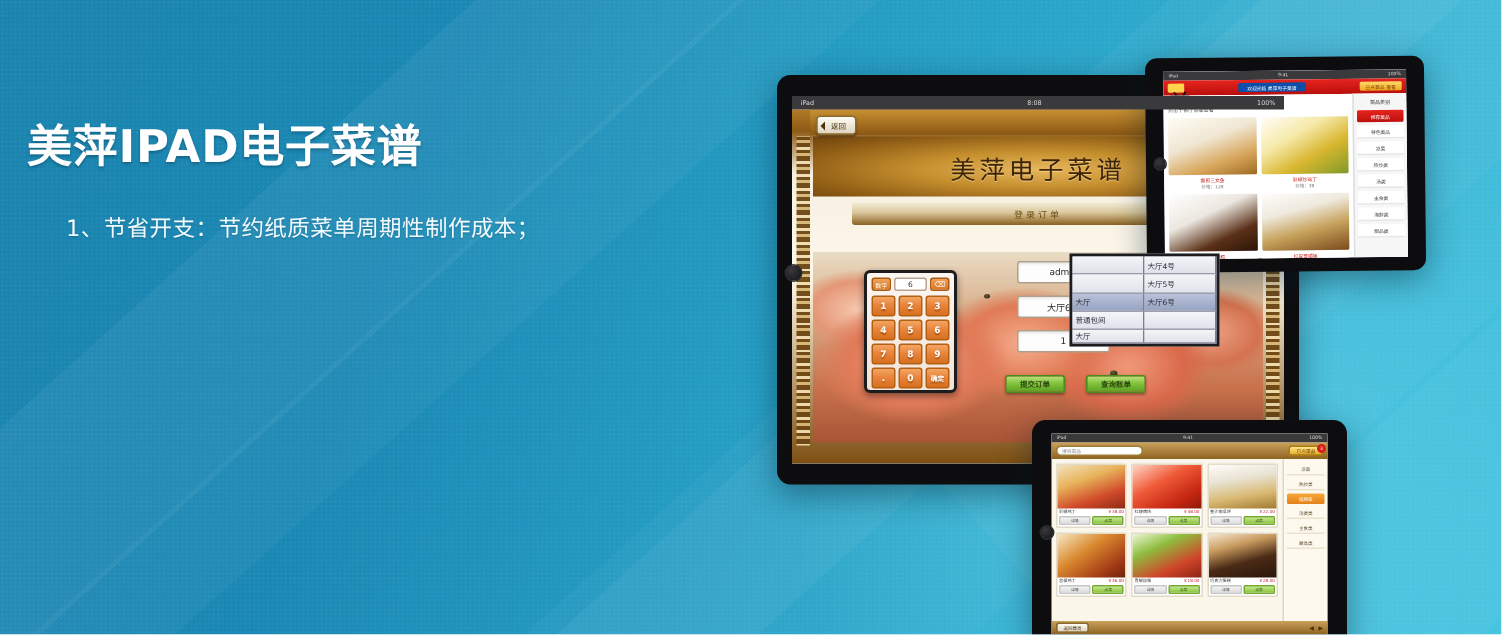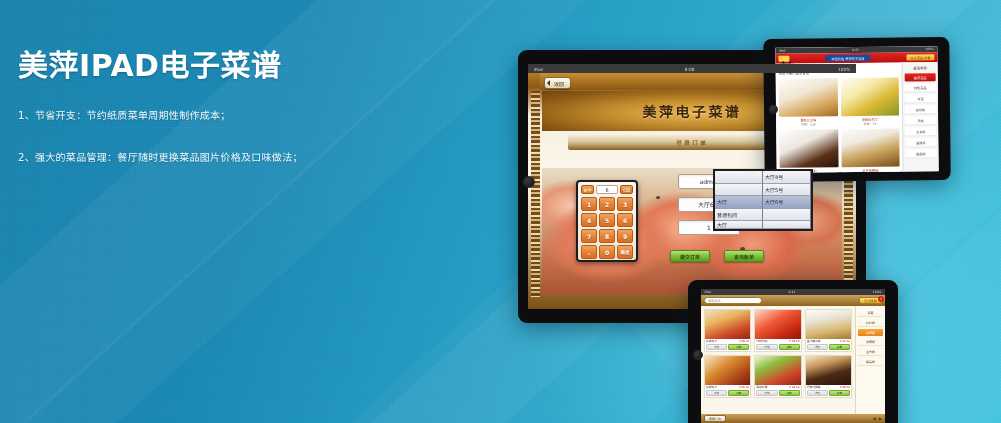--- a/index.html
+++ b/index.html
@@ -41,34 +41,35 @@
   
   #glow {
     position: absolute; right: -120px; bottom: -160px;
     width: 620px; height: 520px; border-radius: 50%;
     background: radial-gradient(circle, rgba(120,225,245,0.40) 0%, rgba(120,225,245,0) 70%);
     pointer-events: none;
   }
 
   
   #copy {
-    position: absolute; left: 18px; top: 49px;
+    position: absolute; left: 18px; top: 82px;
     width: 430px; z-index: 20;
   }
   #headline {
     font-size: 30px; font-weight: bold; color: #ffffff;
     letter-spacing: 0.5px; line-height: 1.1;
     text-shadow: 0 1px 2px rgba(0,40,60,0.35);
     margin-bottom: 26px;
   }
   .bullet {
-    font-size: 10px; color: #f2fbff; line-height: 1.5;
+    font-size: 15px; color: #f2fbff; line-height: 1.5;
     margin-bottom: 27px; letter-spacing: 0.3px;
     text-shadow: 0 1px 1px rgba(0,40,60,0.25);
     white-space: nowrap;
+    margin-left: 26px;
   }
 
   
   .tablet { position: absolute; background: #0d0d0f; box-shadow: 0 6px 22px rgba(0,30,45,0.45); }
   .tablet .screen { position: absolute; overflow: hidden; background: #fff; }
   .home-btn {
     position: absolute; border-radius: 50%;
     background: radial-gradient(circle at 35% 30%, #3a3a3e, #141416);
     border: 1px solid #2c2c30;
   }
@@ -115,21 +116,21 @@
     content: ''; position: absolute; left: 2px; top: 50%;
     transform: translateY(-50%);
     border: 3px solid transparent; border-right-color: #4a3310; border-left: 0;
   }
   #menu-title-bar {
     position: absolute; left: 14px; right: 14px; top: 18px; height: 40px;
     background: radial-gradient(ellipse at 50% 55%, #e8b75e 0%, #c58f2e 38%, #8c5a14 78%, #6d430e 100%);
     display: flex; align-items: center; justify-content: center;
   }
   #menu-title {
-    font-size: 14px; font-weight: bold; color: #3e2508;
+    font-size: 17px; font-weight: normal; color: #3e2508;
     letter-spacing: 2.5px; text-shadow: 0 1px 0 rgba(255,230,170,.55);
     filter: blur(.35px);
   }
   #subhead-bar {
     position: absolute; left: 40px; right: 40px; top: 62px; height: 15px;
     background: linear-gradient(180deg,#f5ecd8,#d9c79b 45%,#8a6120);
     border-radius: 2px;
     display: flex; align-items: center; justify-content: center;
   }
   #subhead { font-size: 6px; color: #6b4a12; letter-spacing: 2px; filter: blur(.3px); }
@@ -360,21 +361,20 @@
   <div class="diag d3"></div>
   <div class="diag d4"></div>
   <div class="diag d5"></div>
   <div class="diag d6"></div>
   <div id="dots"></div>
   <div id="glow"></div>
 
   <div id="copy">
     <div id="headline">美萍IPAD电子菜谱</div>
     <div class="bullet">1、节省开支：节约纸质菜单周期性制作成本；</div>
-    <div class="bullet">2、强大的菜品管理：餐厅随时更换菜品图片价格及口味做法；</div>
   </div>
 
   <div class="tablet" id="tab-main">
     <div class="screen">
 
       <div class="statusbar" id="main-status">
         <span>iPad</span>
         <span>8:08</span>
         <span>100%</span>
       </div>

